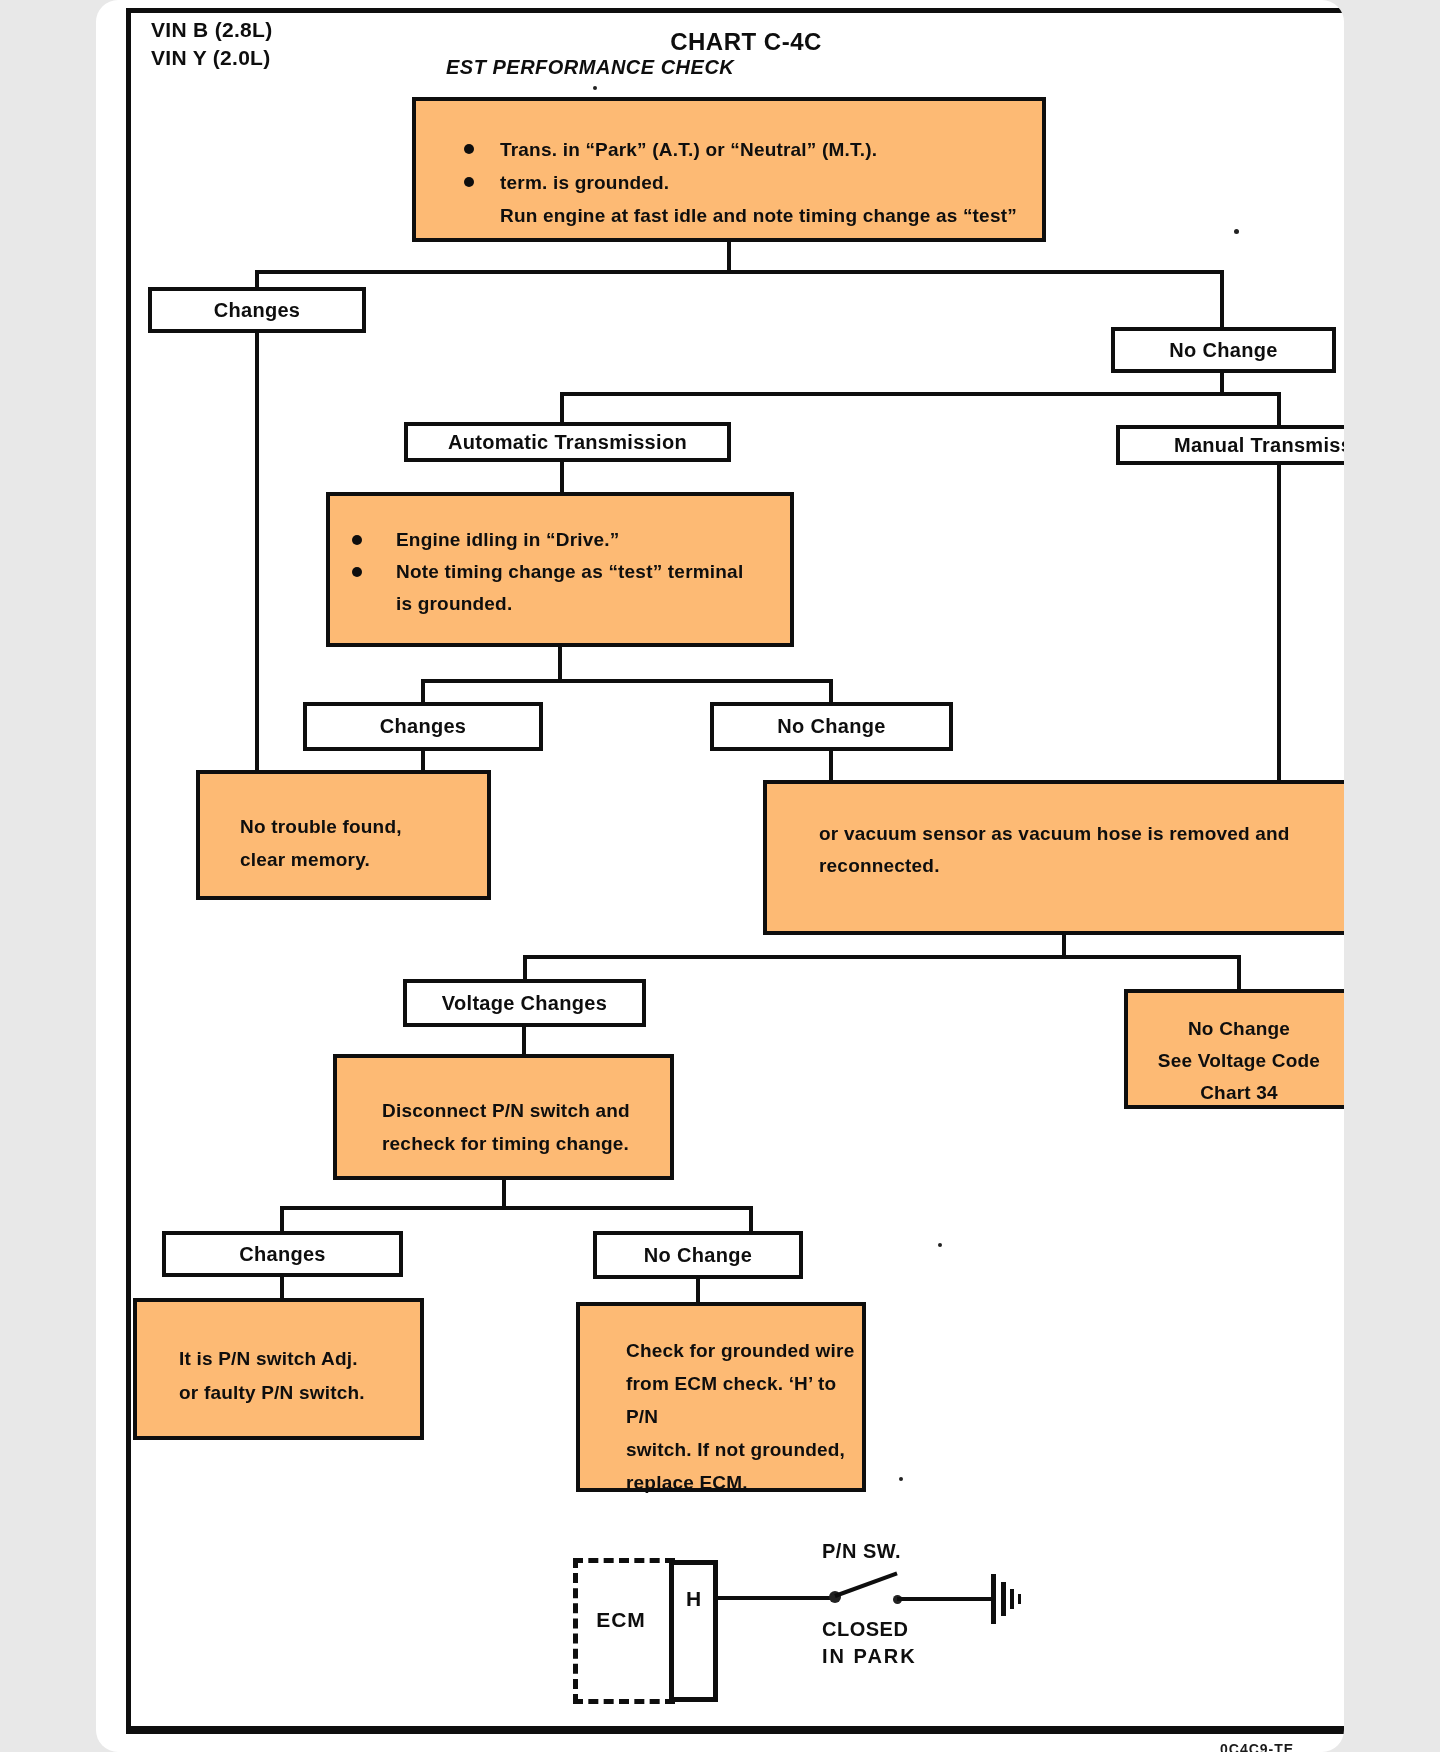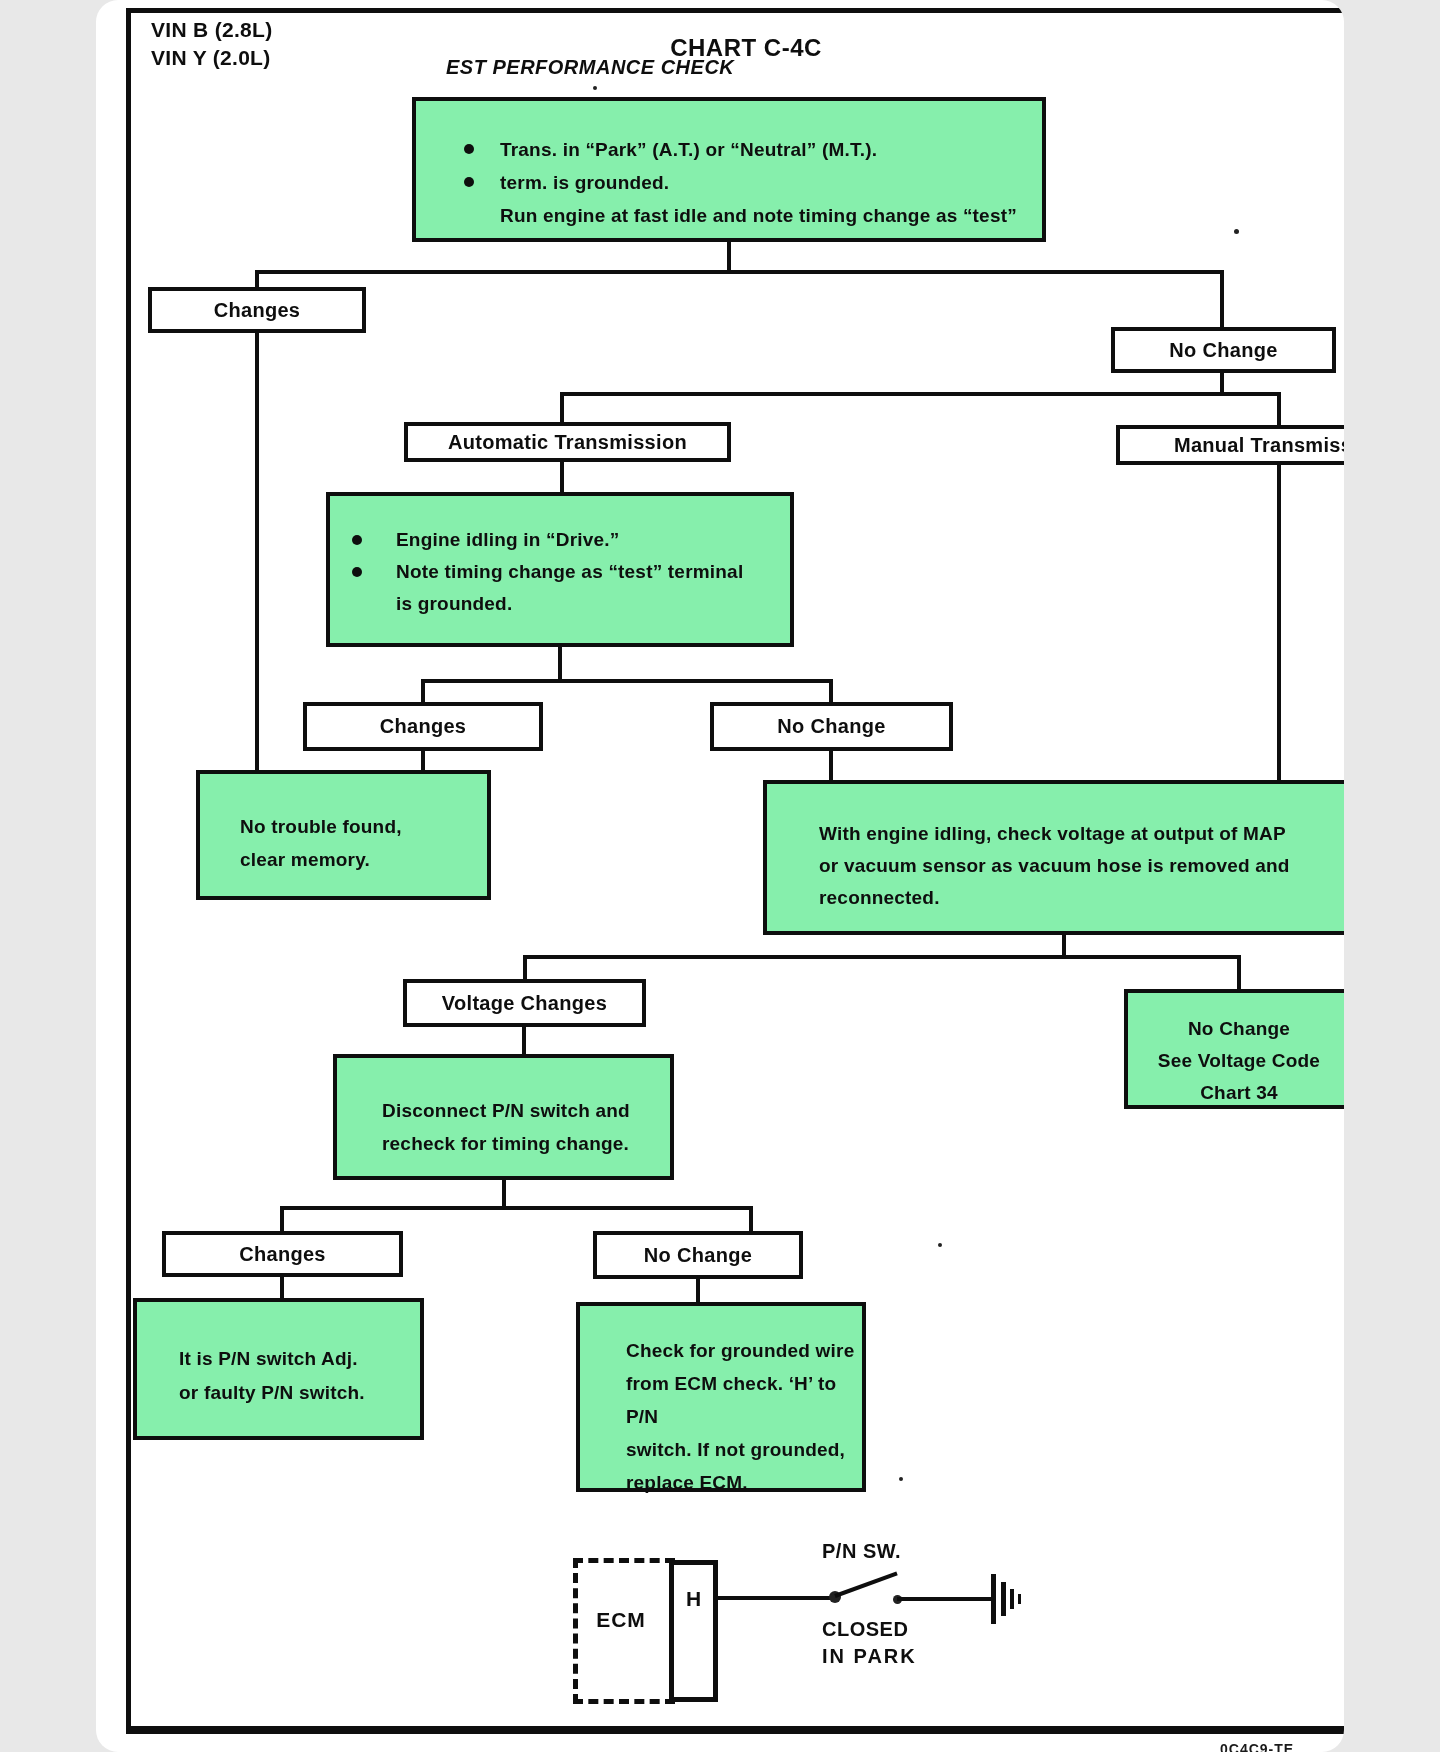--- a/index.html
+++ b/index.html
@@ -5,29 +5,29 @@
   html,body { margin:0; padding:0; background:#e8e8e8; }
   .page {
     position:relative; width:1248px; height:1752px; margin:0 auto;
     background:#ffffff; overflow:hidden;
     font-family:"Liberation Sans","DejaVu Sans",sans-serif;
     color:#0e0e0e; font-weight:bold;border-radius:22px;
   }
   .ln   { position:absolute; background:#0e0e0e; }
   .tick { position:absolute; background:#1a1a1a; width:15px; height:3px; }
   .speck{ position:absolute; background:#222; border-radius:50%; }
-  .box  { position:absolute; box-sizing:border-box; border:4px solid #0e0e0e; background:#86efac; }
+  .box  { position:absolute; box-sizing:border-box; border:4px solid #0e0e0e; background:#fdba74; }
   .dbox { position:absolute; box-sizing:border-box; border:4px solid #0e0e0e; background:#fff;
           display:flex; align-items:center; justify-content:center;
           font-size:20px; letter-spacing:.3px; }
   .body19 { font-size:19px; letter-spacing:.2px; }
   .brow { display:flex; }
   .bdot { width:10px; height:10px; border-radius:50%; background:#0e0e0e; flex:none; margin-top:11px; }
   .vin  { position:absolute; left:55px; top:16px; font-size:21px; line-height:28px; letter-spacing:.3px; }
-  .title{ position:absolute; left:350px; top:34px; width:600px; text-align:center; font-size:24px; letter-spacing:.5px; }
+  .title{ position:absolute; left:350px; top:28px; width:600px; text-align:center; font-size:24px; letter-spacing:.5px; }
   .subtitle{ position:absolute; left:350px; top:56px; width:600px; text-align:left; font-size:20px; letter-spacing:.5px;font-style:italic; }
   .clabel { position:absolute; font-size:20px; letter-spacing:.5px; }
   .footer { position:absolute; left:1124px; top:1741px; font-size:14px; letter-spacing:1px; color:#1a1a1a; }
 </style>
 </head>
 <body>
 
 <div class="page">
 
   <div class="ln" style="left:30px;top:8px;width:1258px;height:5px"></div>
@@ -125,21 +125,20 @@
   <div class="ln" style="left:733px;top:751px;width:4px;height:29px"></div>
 
   <div class="ln" style="left:1181px;top:465px;width:4px;height:315px"></div>
 
   <div class="box body19" style="left:100px;top:770px;width:295px;height:130px;padding:36px 0 0 40px;line-height:33px">
     <div>No trouble found,</div>
     <div>clear memory.</div>
   </div>
 
   <div class="box body19" style="left:667px;top:780px;width:601px;height:155px;padding:34px 0 0 52px;line-height:32px">
-    <div>With engine idling, check voltage at output of MAP</div>
     <div>or vacuum sensor as vacuum hose is removed and</div>
     <div>reconnected.</div>
   </div>
 
   <div class="ln" style="left:966px;top:935px;width:4px;height:20px"></div>
   <div class="ln" style="left:427px;top:955px;width:718px;height:4px"></div>
   <div class="ln" style="left:427px;top:955px;width:4px;height:24px"></div>
   <div class="ln" style="left:1141px;top:955px;width:4px;height:34px"></div>
 
   <div class="dbox" style="left:307px;top:979px;width:243px;height:48px">Voltage Changes</div>

